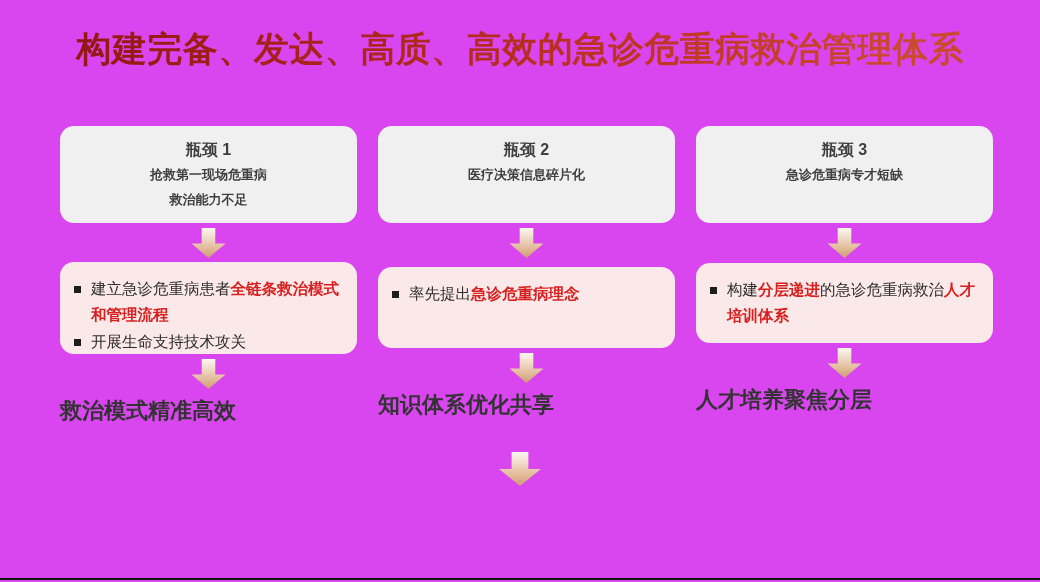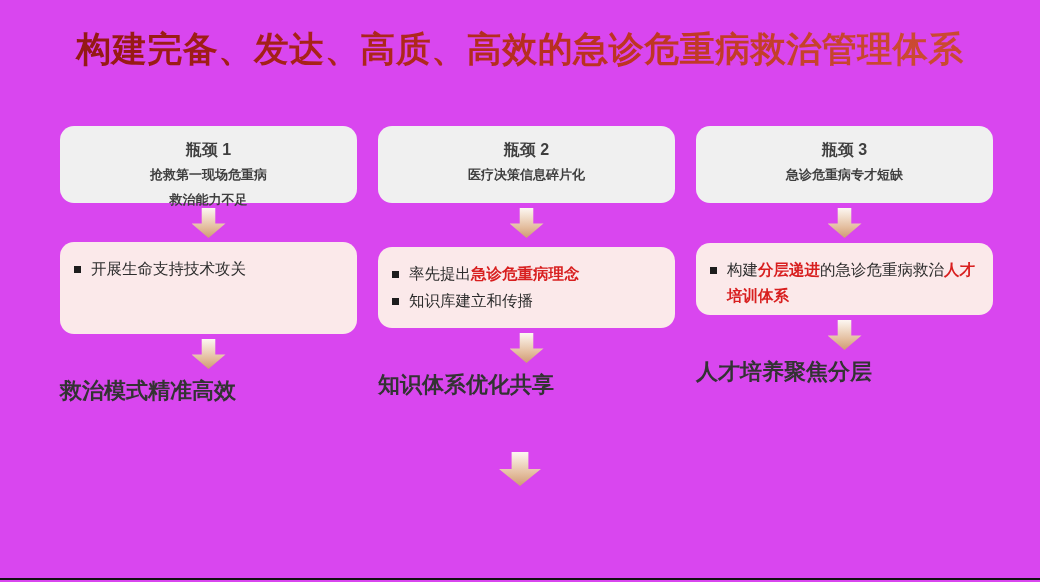--- a/index.html
+++ b/index.html
@@ -49,21 +49,21 @@
     top: 126px;
     width: 297px;
   }
   .col-1 { left: 60px; }
   .col-2 { left: 378px; }
   .col-3 { left: 696px; }
 
   
   .bottleneck {
     width: 297px;
-    height: 77px;
+    height: 97px;
     background: #f0f0f0;
     border-radius: 14px;
     box-sizing: border-box;
     padding: 12px 10px 8px 10px;
     display: flex;
     flex-direction: column;
     align-items: center;
     justify-content: flex-start;
   }
   .bottleneck .bn-head {
@@ -95,21 +95,21 @@
     background: #fbe9ea;
     border-radius: 14px;
     box-sizing: border-box;
     padding: 14px 16px 14px 14px;
     font-size: 15.5px;
     color: #2c2c2c;
     line-height: 26px;
   }
   .action.h1 { height: 92px; }
   .action.h2 { height: 81px; margin-top: 9px; }
-  .action.h3 { height: 72px; margin-top: 5px; }
+  .action.h3 { height: 80px; margin-top: 5px; }
 
   .bullet-row {
     display: flex;
     align-items: flex-start;
   }
   .bullet-row + .bullet-row { margin-top: 1px; }
   .bullet-sq {
     flex: 0 0 auto;
     width: 7px;
     height: 7px;
@@ -191,20 +191,24 @@
       <div class="bn-head">瓶颈 1</div>
       <div class="bn-lines">抢救第一现场危重病</div>
       <div class="bn-lines">救治能力不足</div>
     </div>
 
     <div class="arrow"></div>
 
     <div class="action h1">
       <div class="bullet-row">
         <span class="bullet-sq"></span>
+        <span class="bullet-text"><span>建立急诊危重病患者</span><span class="hl">全链条救治模式和管理流程</span></span>
+      </div>
+      <div class="bullet-row">
+        <span class="bullet-sq"></span>
         <span class="bullet-text">开展生命支持技术攻关</span>
       </div>
     </div>
 
     <div class="arrow"></div>
 
     <div class="outcome">救治模式精准高效</div>
   </div>
 
   <div class="col col-2">
@@ -213,24 +217,20 @@
       <div class="bn-lines">医疗决策信息碎片化</div>
     </div>
 
     <div class="arrow"></div>
 
     <div class="action h2">
       <div class="bullet-row">
         <span class="bullet-sq"></span>
         <span class="bullet-text"><span>率先提出</span><span class="hl">急诊危重病理念</span></span>
       </div>
-      <div class="bullet-row">
-        <span class="bullet-sq"></span>
-        <span class="bullet-text">知识库建立和传播</span>
-      </div>
     </div>
 
     <div class="arrow"></div>
 
     <div class="outcome">知识体系优化共享</div>
   </div>
 
   <div class="col col-3">
     <div class="bottleneck">
       <div class="bn-head">瓶颈 3</div>

